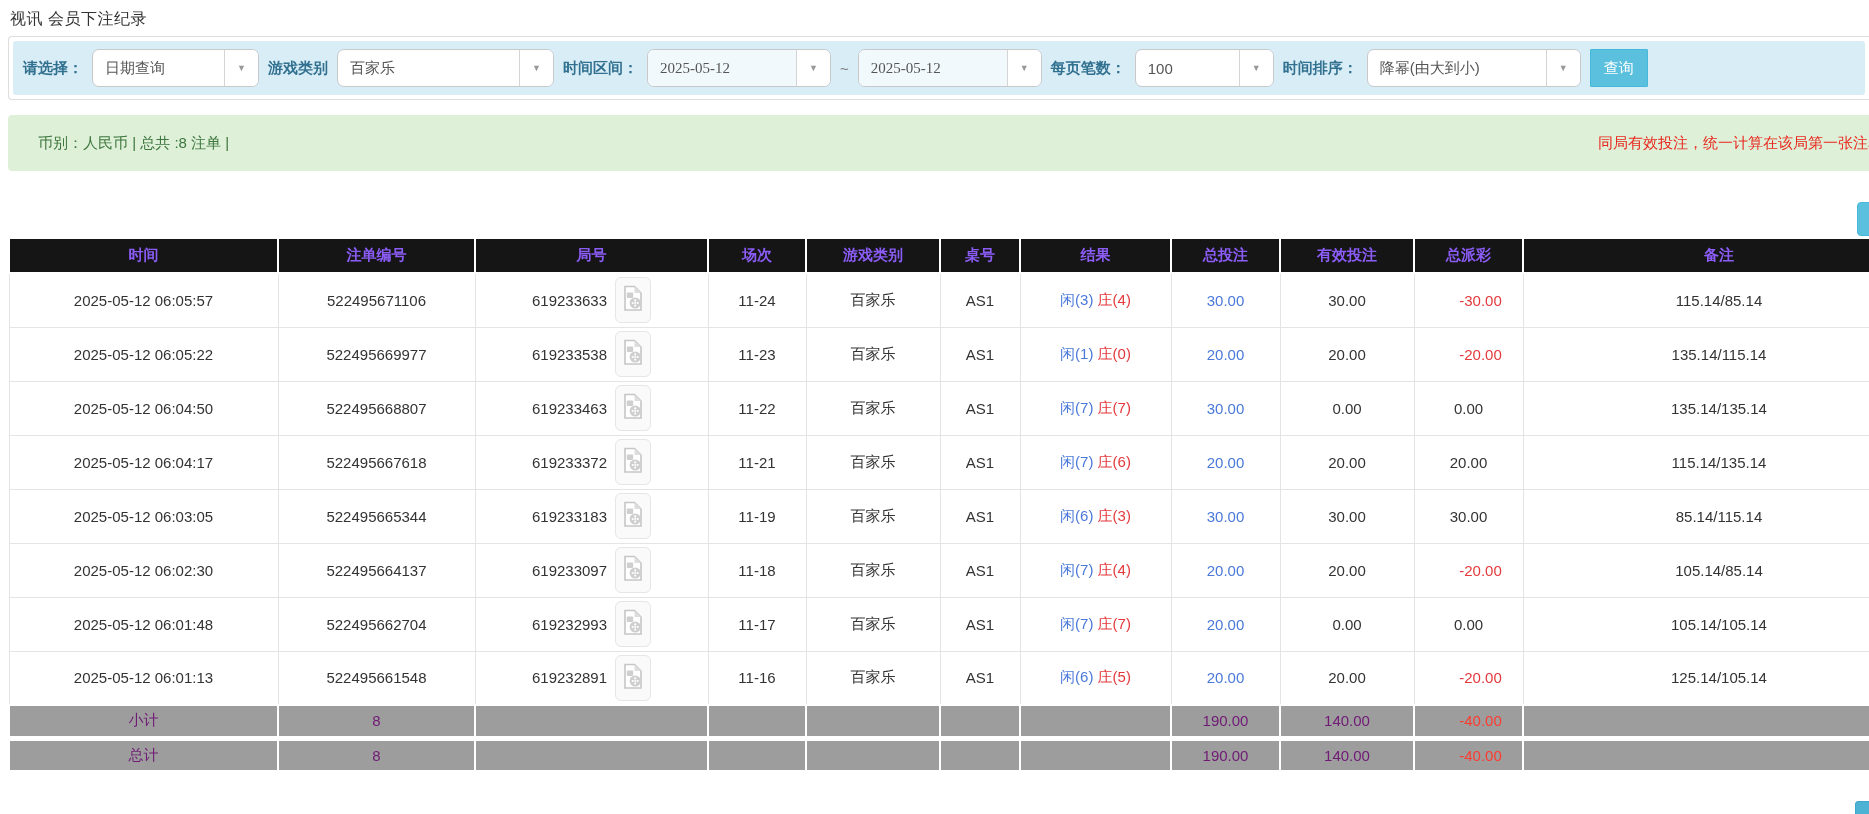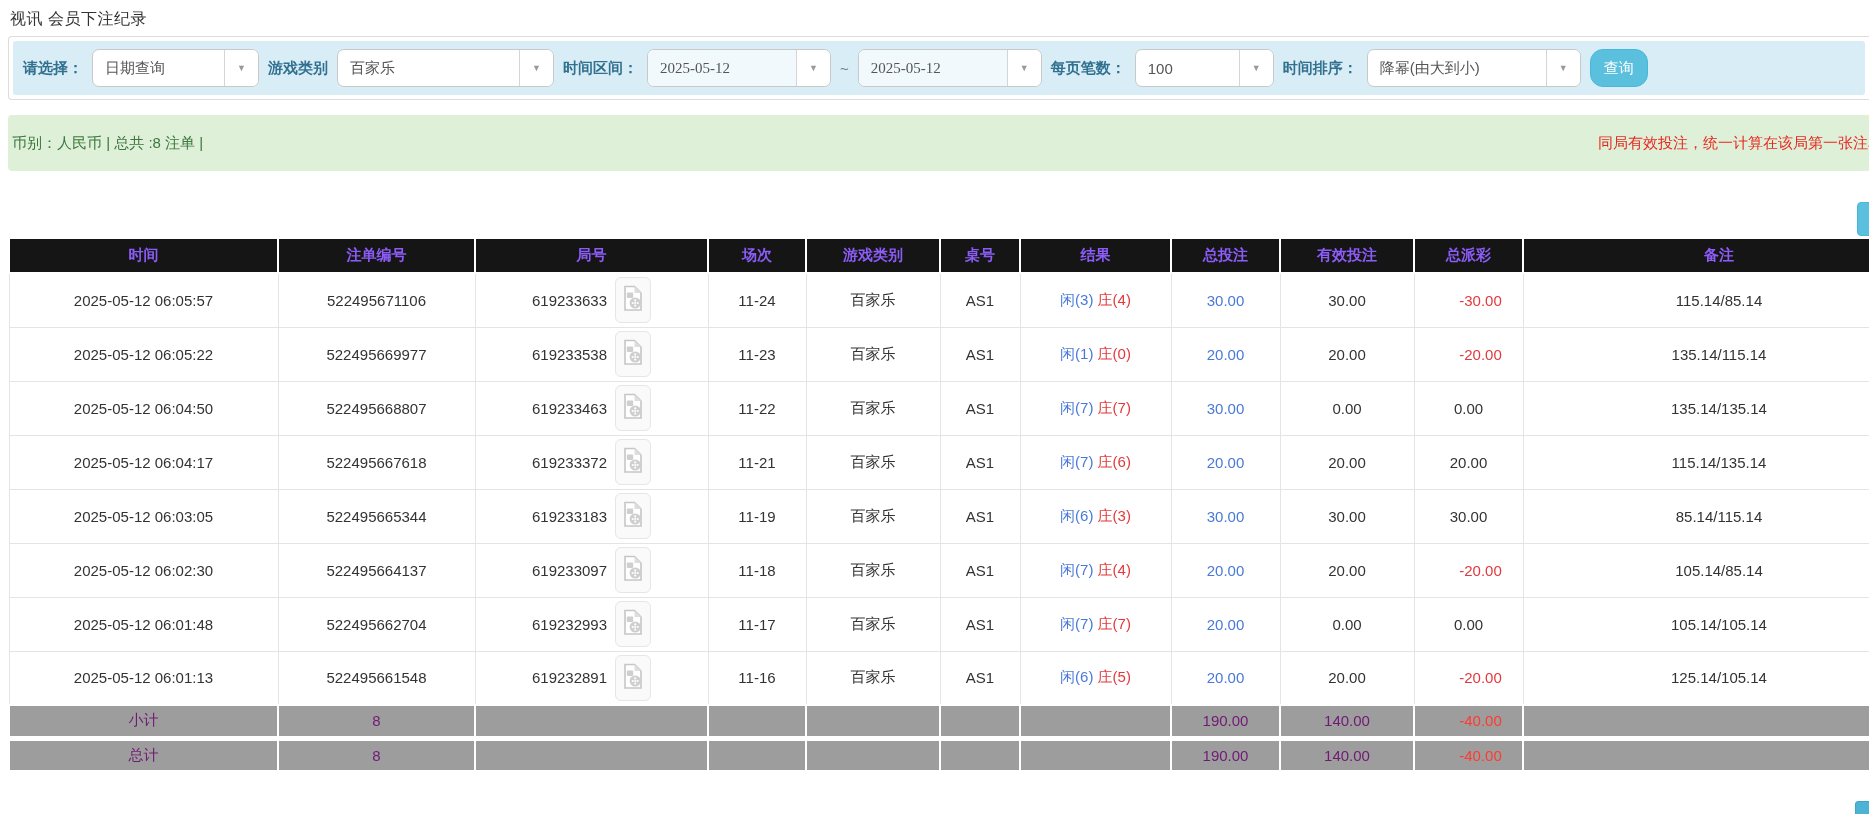--- a/index.html
+++ b/index.html
@@ -32,28 +32,28 @@
   }
   .sel.date .val { background:#f2f9fc; }
   .w-select1 .val { width:131px; }
   .w-select2 .val { width:181px; }
   .w-date .val   { width:148px;font-family:Liberation Serif, serif; }
   .w-select3 .val{ width:103px; }
   .w-select4 .val{ width:178px; }
   .tilde { font-size:15px; color:#777; }
   .search-btn {
     height:38px; min-width:50px; padding:0 13px; background:#5bc0de; color:#fff;
-    border:1px solid #46b8da; border-radius:13px; font-size:15px; cursor:pointer;
+    border:1px solid #46b8da; border-radius:1px; font-size:15px; cursor:pointer;
     font-family:inherit;
   }
 
   
   .green-bar {
     margin:15px 0 0 8px; height:56px; background:#dff0d8;
-    display:flex; align-items:center; padding-left:4px; position:relative;
+    display:flex; align-items:center; padding-left:30px; position:relative;
     font-size:15px; color:#3c763d; border-radius:4px 0 0 4px; overflow:hidden;
   }
   .green-bar .notice { position:absolute; left:1590px; color:#e8271e; white-space:nowrap; }
 
   
   .edge-btn-top {
     position:absolute; top:202px; right:-32px; width:44px; height:34px;
     background:#5bc0de; border:1px solid #46b8da; border-radius:4px; cursor:pointer;
   }
   .edge-btn-bottom {

